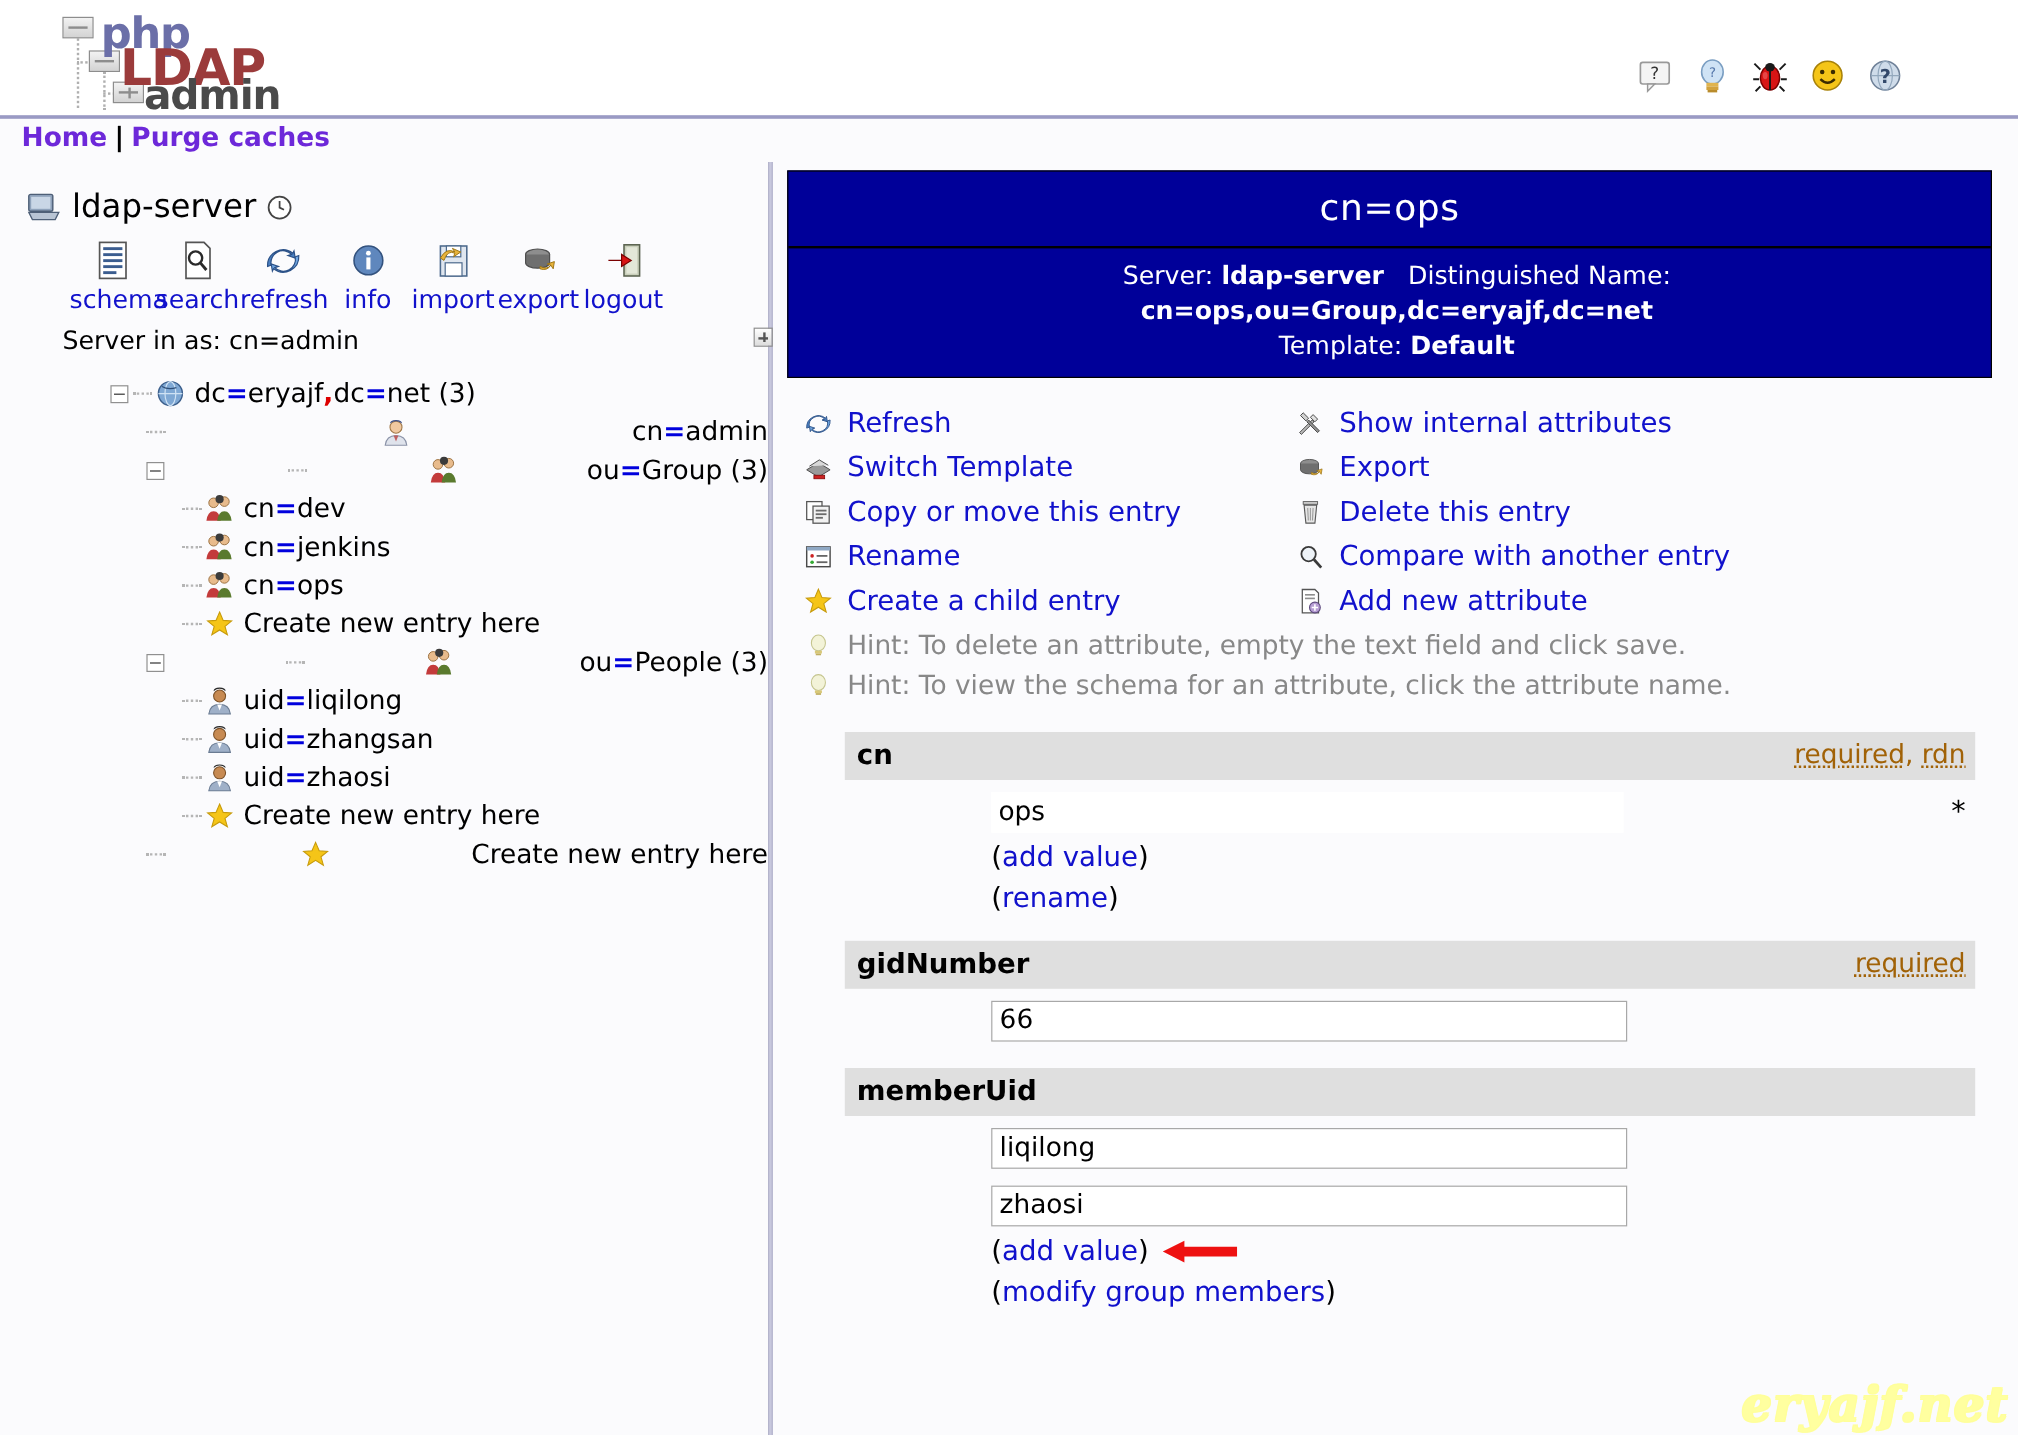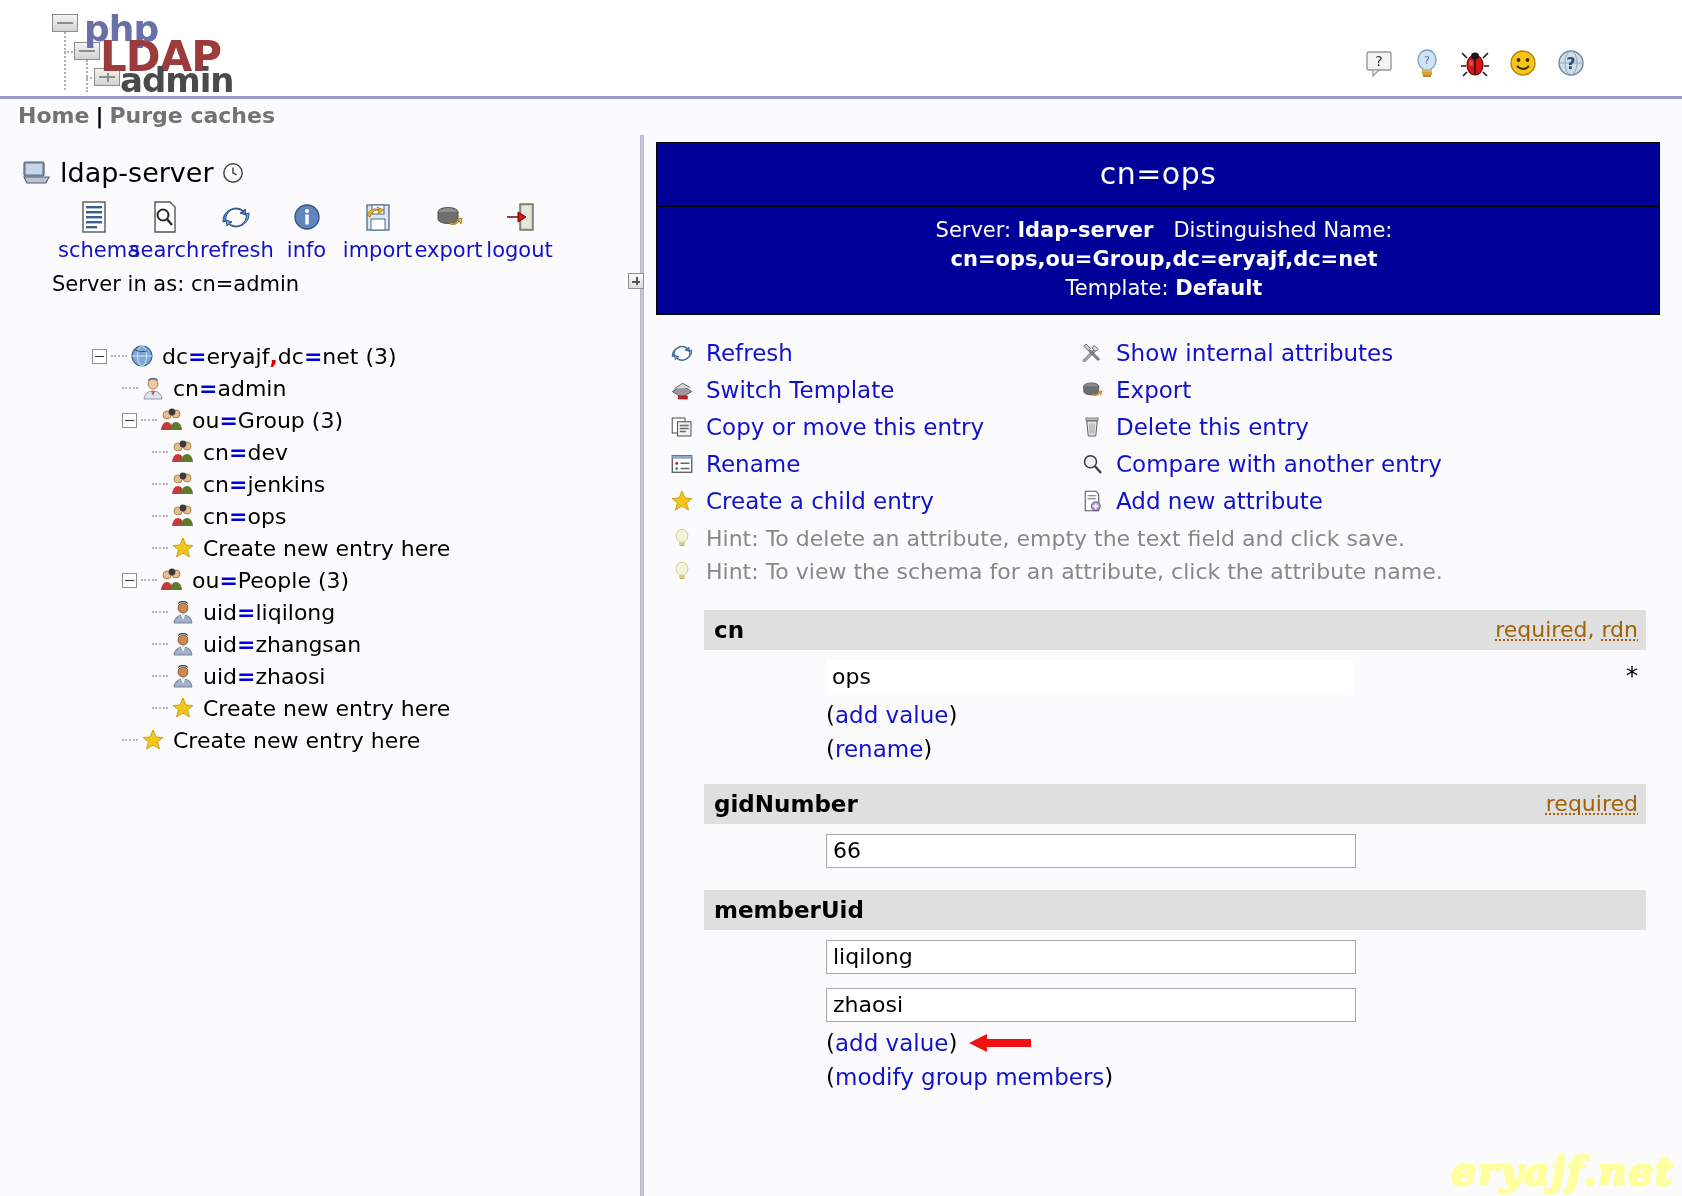--- a/index.html
+++ b/index.html
@@ -50,21 +50,21 @@
 
   
   #navbar {
     height: 36px;
     padding: 4px 0 0 18px;
     font-size: 22px;
     font-weight: bold;
     color: #000;
     background: #fbfbfd;
   }
-  #navbar a { color:#737373; text-decoration:none; }
+  #navbar a { color:#6d28d9; text-decoration:none; }
   #navbar .sep { font-weight: bold; padding: 0 6px; }
 
   
   #body-wrap { display:flex; height: 1061px; }
 
   
   #left {
     width: 640px;
     padding: 6px 0 0 0;
     background: #fbfbfd;
@@ -75,33 +75,33 @@
   .clock-ic { width:22px; height:22px; }
 
   #toolbar { margin-top: 10px; padding-left: 58px; display:flex; gap: 0; }
   .tb-item { width: 71px; text-align:center; }
   .tb-ic { height: 38px; display:flex; align-items:center; justify-content:center; }
   .tb-label { font-size: 21px; color:#1111cc; margin-top: 2px; }
 
   #logged-in { font-size: 21px; color:#000; padding: 10px 0 0 52px; }
 
   
-  #tree { margin-top: 44px; padding-left: 92px; font-size: 22px; color:#000; }
+  #tree { margin-top: 16px; padding-left: 92px; font-size: 22px; color:#000; }
   .tnode { display:flex; align-items:center; height: 32px; white-space:nowrap; position:relative; }
   .tnode .expander {
     width: 15px; height: 15px; border:1px solid #909090; background:#fff;
     display:inline-block; position:relative; margin-right: 4px; flex:none;
   }
   .tnode .expander::before { content:""; position:absolute; left:2px; right:2px; top:6px; height:1px; background:#333; }
   .tnode .dots { width: 16px; border-top: 2px dotted #b5b5b5; margin-right: 2px; flex:none; }
   .tnode .ic { width: 26px; height: 24px; margin-right: 7px; flex:none; }
   .eq { color:#0000dd; font-weight:bold; }
   .cm { color:#dd0000; font-weight:bold; }
   .ind1 { padding-left: 0px; }
-  .ind2 { padding-left: 30px; }
+  .ind2 { padding-left: 30px; justify-content: space-between; }
   .ind3 { padding-left: 60px; }
 
   
   #divider { width: 4px; background:#c7c7dd; border-left:1px solid #b4b4cc; border-right:1px solid #b4b4cc; }
   #plusbox {
     position:absolute; left: 628px; top: 138px; width:16px; height:16px;
     background:linear-gradient(#fefefe,#dcdcdc); border:1px solid #8f8f8f; z-index:5;
   }
   #plusbox::before { content:""; position:absolute; left:3px; right:3px; top:7px; height:2px; background:#555; }
   #plusbox::after  { content:""; position:absolute; top:3px; bottom:3px; left:7px; width:2px; background:#555; }

